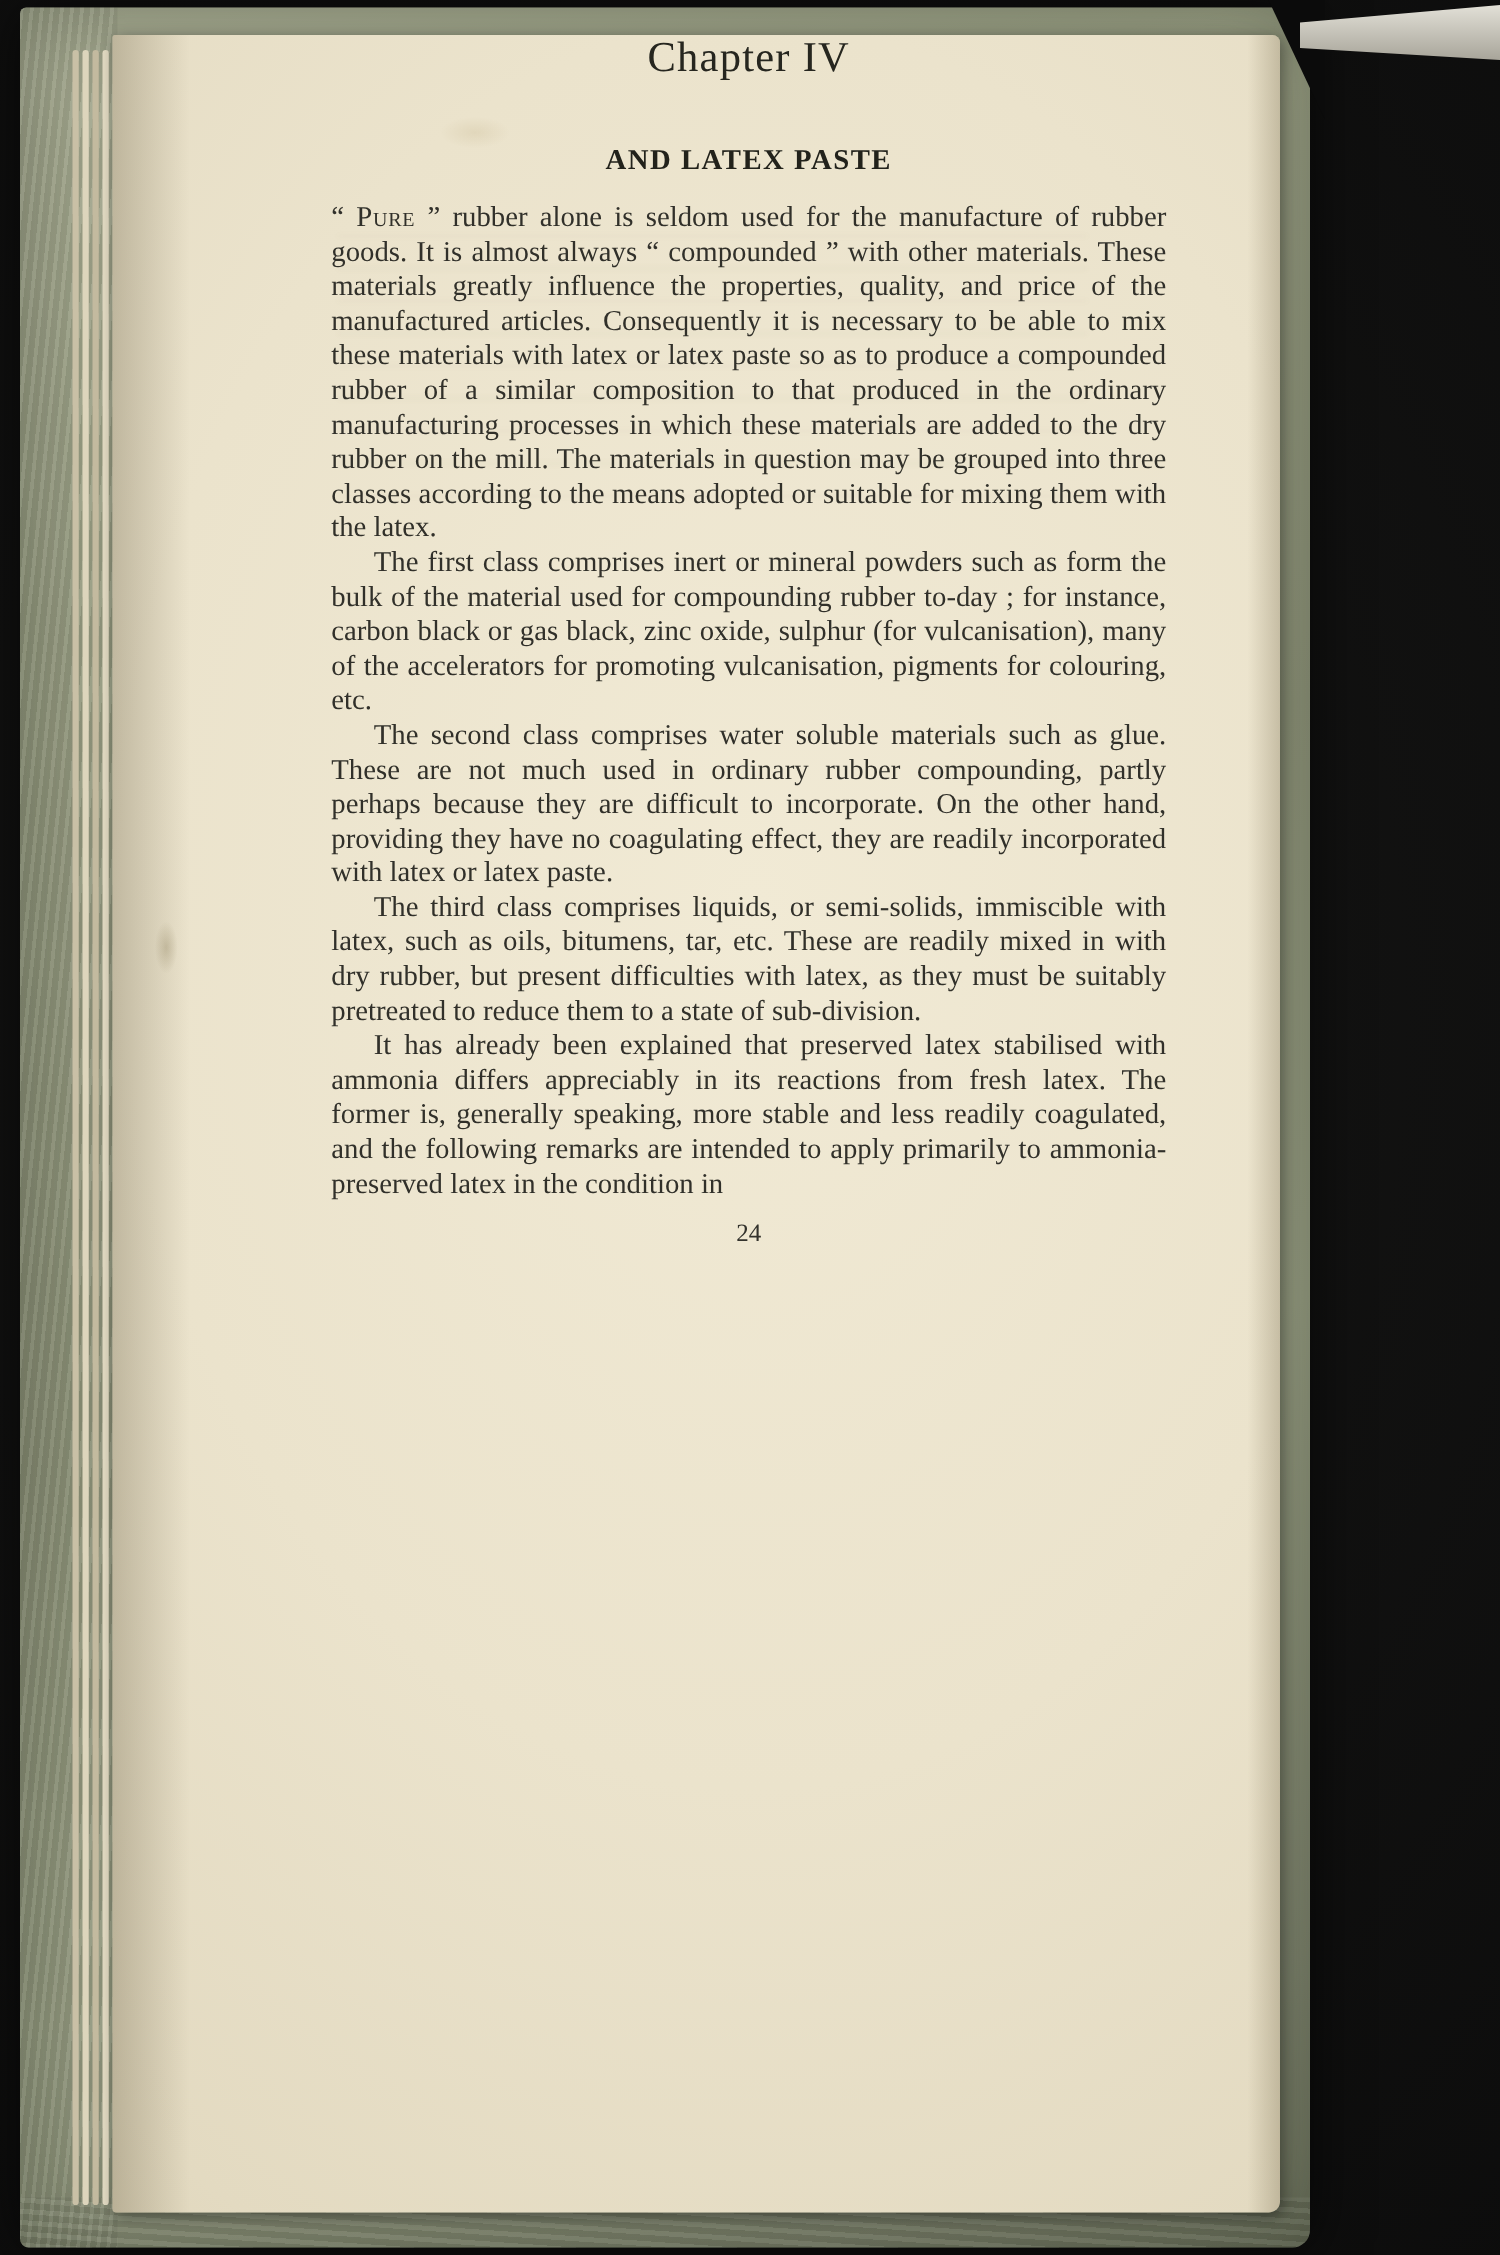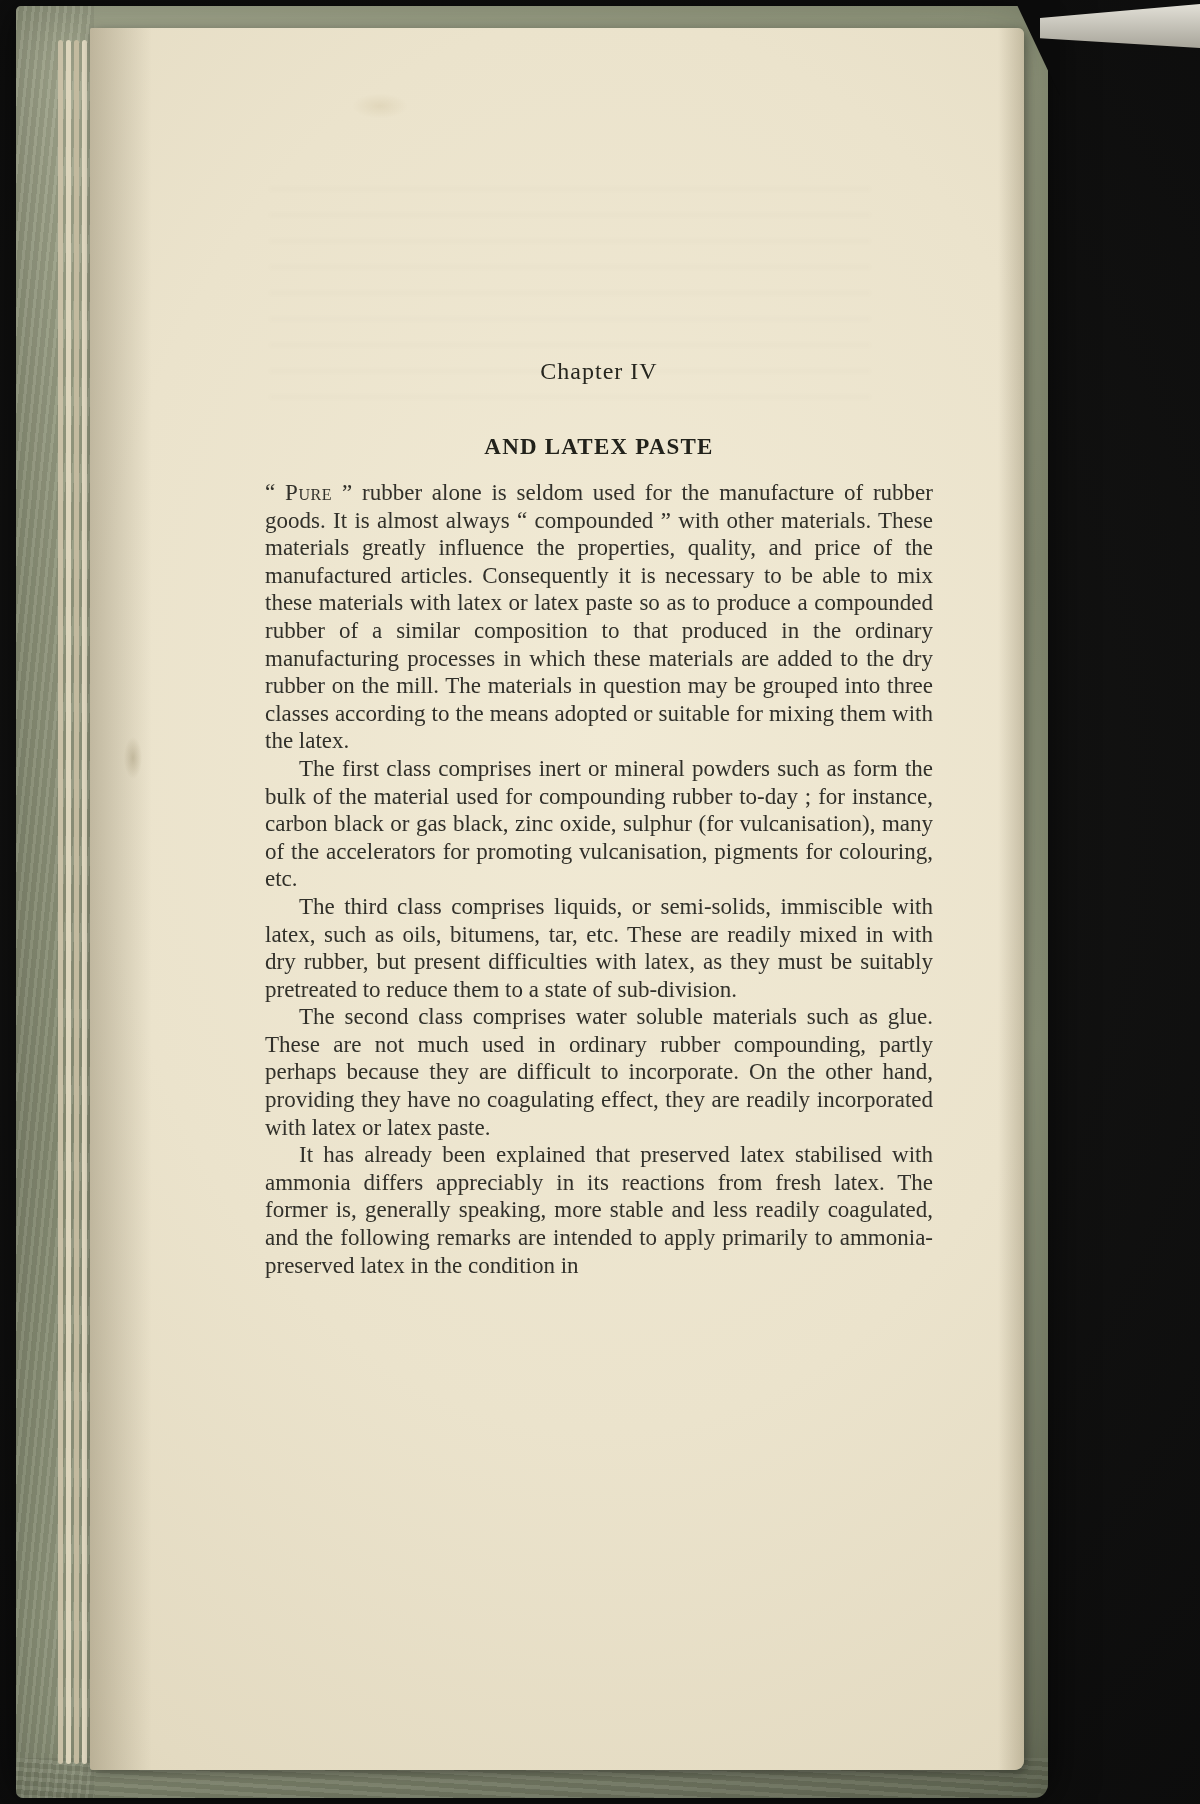--- a/index.html
+++ b/index.html
@@ -78,23 +78,22 @@
     position:absolute; left:1040px; top:4px; width:160px; height:44px;
     background: linear-gradient(180deg, #e2e0d7 0%, #a8a59a 100%);
     clip-path: polygon(0 32%, 100% 0, 100% 100%, 0 78%);
   }
   
   .text-block {
     position:absolute; left:175px; top:0; width:668px; height:100%;
     color:#31302a;
   }
   .chapter-title {
-    margin-top:330px;
     text-align:center;
-    font-size:24px; font-weight:400; letter-spacing:1px;
+    font-size:34px; font-weight:400; letter-spacing:1px;
     color:#26261f;
   }
   .chapter-heading {
     margin-top:18px;
     text-align:center;
     font-size:23px; font-weight:700; letter-spacing:1.2px;
     line-height:29px; color:#22221b;
   }
   .body-text {
     margin-top:18px;
@@ -136,27 +135,28 @@
         <div class="chapter-heading">
           <br>
           <span>AND LATEX PASTE</span>
         </div>
 
         <div class="body-text">
           <p class="lead"><span>“ </span><span class="sc">Pure</span><span> ” rubber alone is seldom used for the manufacture of rubber goods. It is almost always “ compounded ” with other materials. These materials greatly influence the properties, quality, and price of the manufactured articles. Consequently it is necessary to be able to mix these materials with latex or latex paste so as to produce a compounded rubber of a similar composition to that produced in the ordinary manufacturing processes in which these materials are added to the dry rubber on the mill. The materials in question may be grouped into three classes according to the means adopted or suitable for mixing them with the latex.</span></p>
 
           <p>The first class comprises inert or mineral powders such as form the bulk of the material used for compounding rubber to-day ; for instance, carbon black or gas black, zinc oxide, sulphur (for vulcanisation), many of the accelerators for promoting vulcanisation, pigments for colouring, etc.</p>
 
+          <p>The second class comprises water soluble materials such as glue. These are not much used in ordinary rubber compounding, partly perhaps because they are difficult to incorporate. On the other hand, providing they have no coagulating effect, they are readily incorporated with latex or latex paste.</p>
+
           <p>The third class comprises liquids, or semi-solids, immiscible with latex, such as oils, bitumens, tar, etc. These are readily mixed in with dry rubber, but present difficulties with latex, as they must be suitably pretreated to reduce them to a state of sub-division.</p>
-
-          <p>The second class comprises water soluble materials such as glue. These are not much used in ordinary rubber compounding, partly perhaps because they are difficult to incorporate. On the other hand, providing they have no coagulating effect, they are readily incorporated with latex or latex paste.</p>
 
           <p>It has already been explained that preserved latex stabilised with ammonia differs appreciably in its reactions from fresh latex. The former is, generally speaking, more stable and less readily coagulated, and the following remarks are intended to apply primarily to ammonia-preserved latex in the condition in</p>
         </div>
 
+        <div class="page-number">24</div>
 
       </div>
     </div>
   </div>
 
   <div class="corner-notch"></div>
   <div class="flap-sliver"></div>
 
 </div>
 

